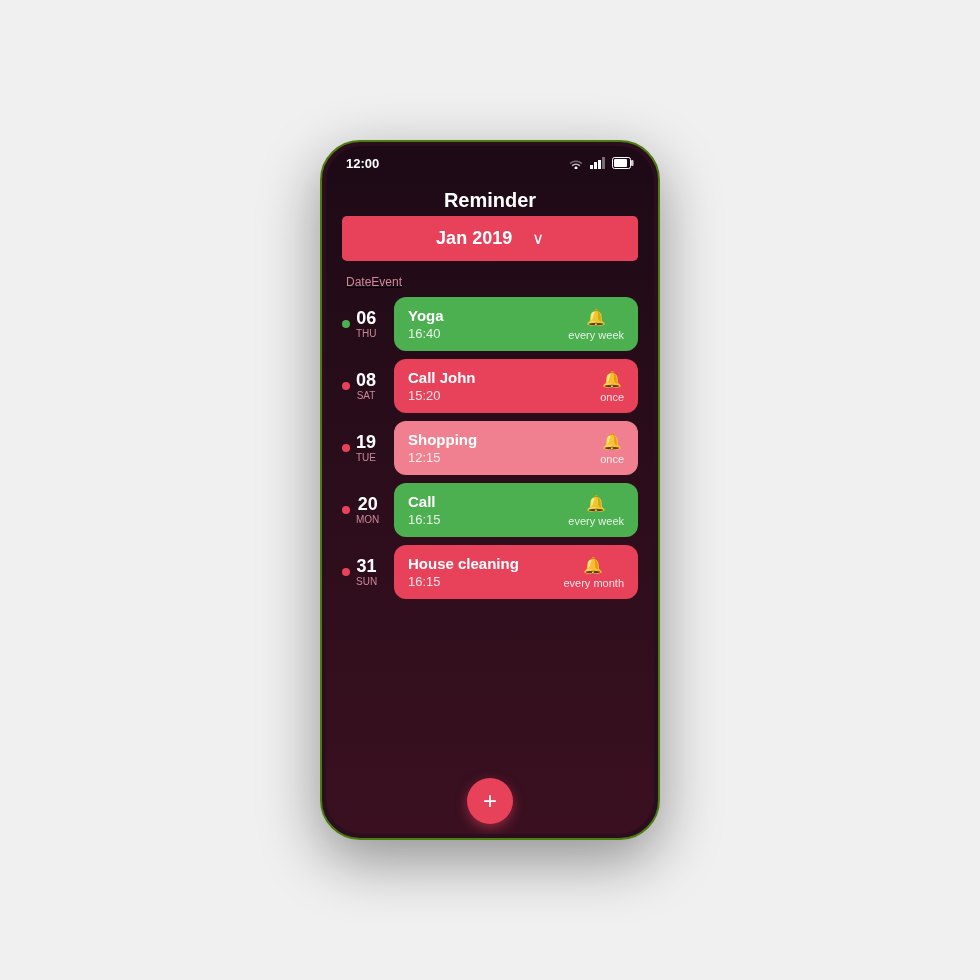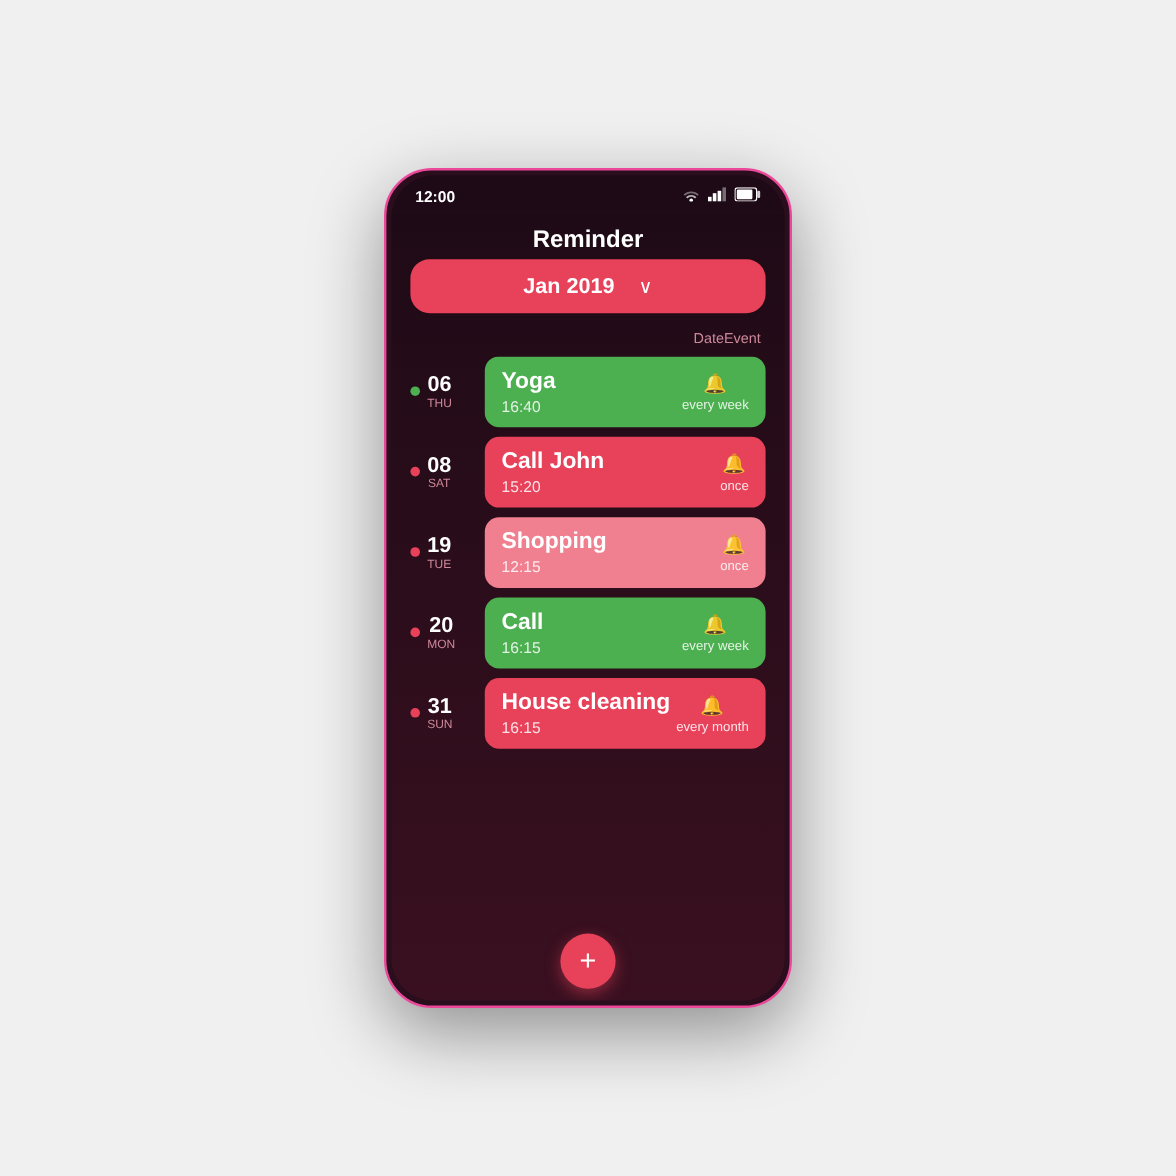--- a/index.html
+++ b/index.html
@@ -13,21 +13,21 @@
       font-family: -apple-system, BlinkMacSystemFont, 'Segoe UI', sans-serif;
     }
 
     .phone-outer {
       width: 340px;
       height: 700px;
       background: #2a0e1e;
       border-radius: 40px;
       padding: 4px;
       box-shadow: 0 20px 60px rgba(0,0,0,0.4);
-      border: 2px solid #ec4899;
+      border: 2px solid #4d7c0f;
     }
 
     .phone-inner {
       width: 100%;
       height: 100%;
       background: #2a0e1e;
       border-radius: 36px;
       overflow: hidden;
       display: flex;
       flex-direction: column;
@@ -67,21 +67,21 @@
       text-align: center;
       color: white;
       font-size: 20px;
       font-weight: 600;
       padding: 12px 0 4px;
     }
 
     .month-selector {
       margin: 0 16px 10px;
       background: #e8415a;
-      border-radius: 16px;
+      border-radius: 5px;
       padding: 12px 20px;
       display: flex;
       justify-content: center;
       align-items: center;
       gap: 20px;
       cursor: pointer;
     }
 
     .month-label {
       color: white;
@@ -89,42 +89,42 @@
       font-weight: 600;
     }
 
     .chevron-down {
       color: white;
       font-size: 16px;
     }
 
     .column-headers {
       display: flex;
-      justify-content: flex-end;
+      justify-content: flex-start;
       padding: 4px 20px 8px;
+      text-decoration: underline;
     }
 
     .col-header {
       color: #cc8899;
       font-size: 12px;
     }
 
     .reminders-list {
       flex: 1;
       overflow-y: auto;
       padding: 0 16px;
       display: flex;
       flex-direction: column;
       gap: 8px;
     }
 
     .reminder-row {
       display: flex;
       align-items: center;
-      gap: 10px;
     }
 
     .date-dot-area {
       display: flex;
       align-items: center;
       gap: 6px;
       width: 52px;
       flex-shrink: 0;
     }
 
@@ -179,21 +179,21 @@
     }
 
     .event-info {
       display: flex;
       flex-direction: column;
       gap: 2px;
     }
 
     .event-name {
       color: white;
-      font-size: 19px;
+      font-size: 15px;
       font-weight: 600;
     }
 
     .event-time {
       color: rgba(255,255,255,0.85);
       font-size: 13px;
     }
 
     .event-right {
       display: flex;

